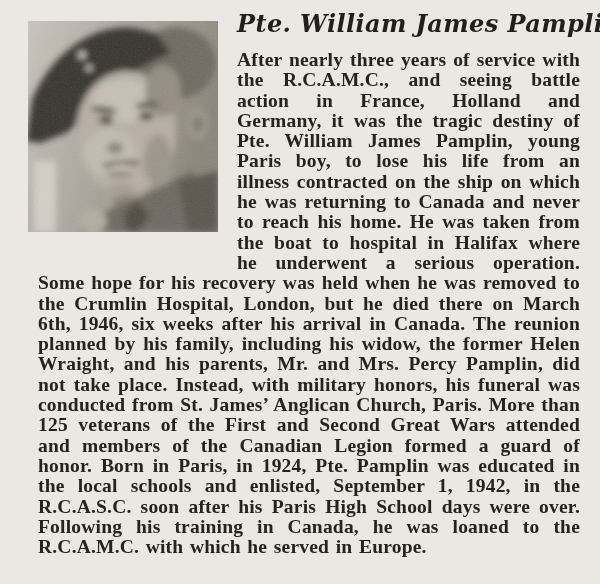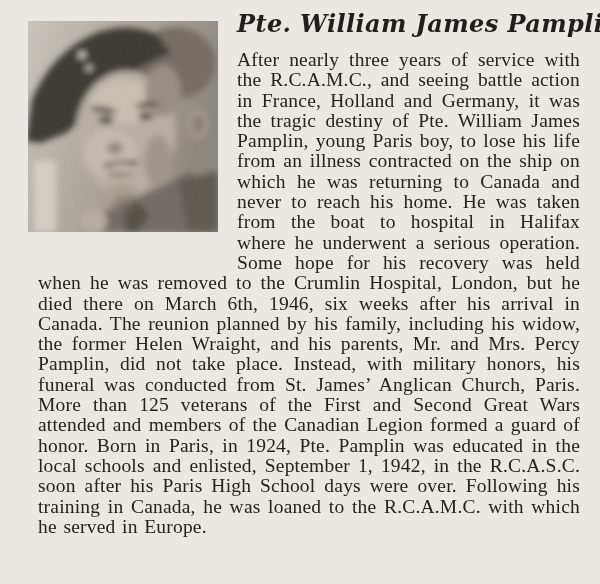--- a/index.html
+++ b/index.html
@@ -42,20 +42,21 @@
   .body-text {
     font-size: 19.5px;
     line-height: 20.3px;
     text-align: justify;
     margin: 12px;
     word-spacing: 1.5px;
     letter-spacing: 0.2px;
     hyphens: manual;
     -webkit-hyphens: manual;
     color: #26231f;
+    font-weight: bold;
   }
 </style>
 </head>
 <body>
 
 <div class="page">
 
   <figure class="photo" aria-label="Black-and-white portrait photograph of a young soldier in uniform wearing a dark wedge cap">
     <svg width="190" height="211" viewBox="0 0 190 211" xmlns="http://www.w3.org/2000/svg">
       <defs>

